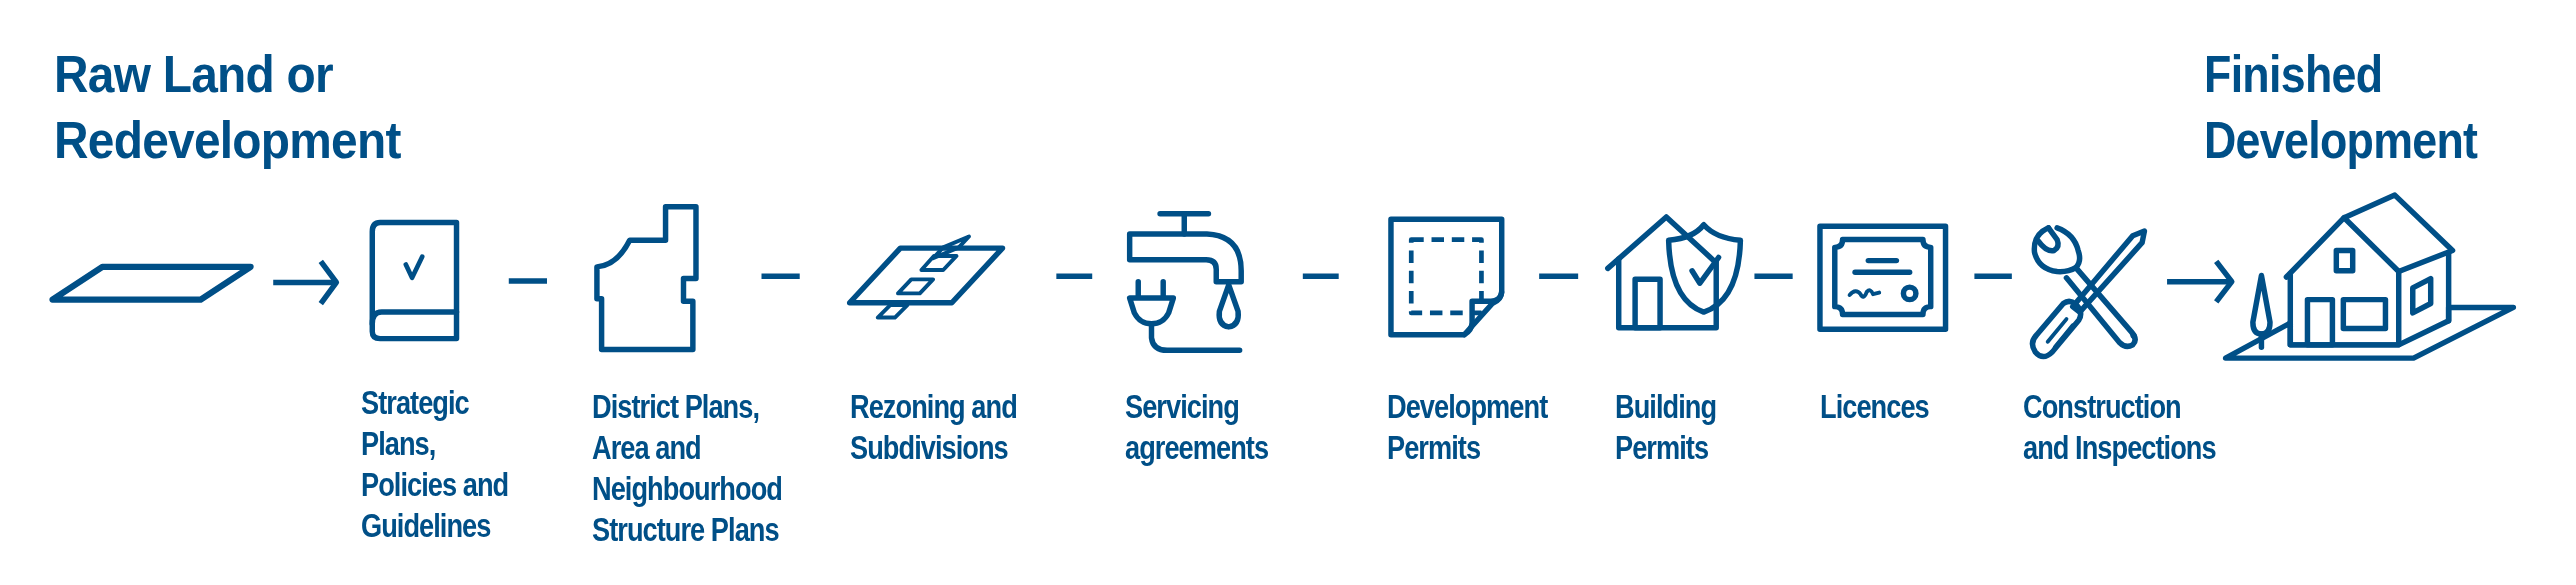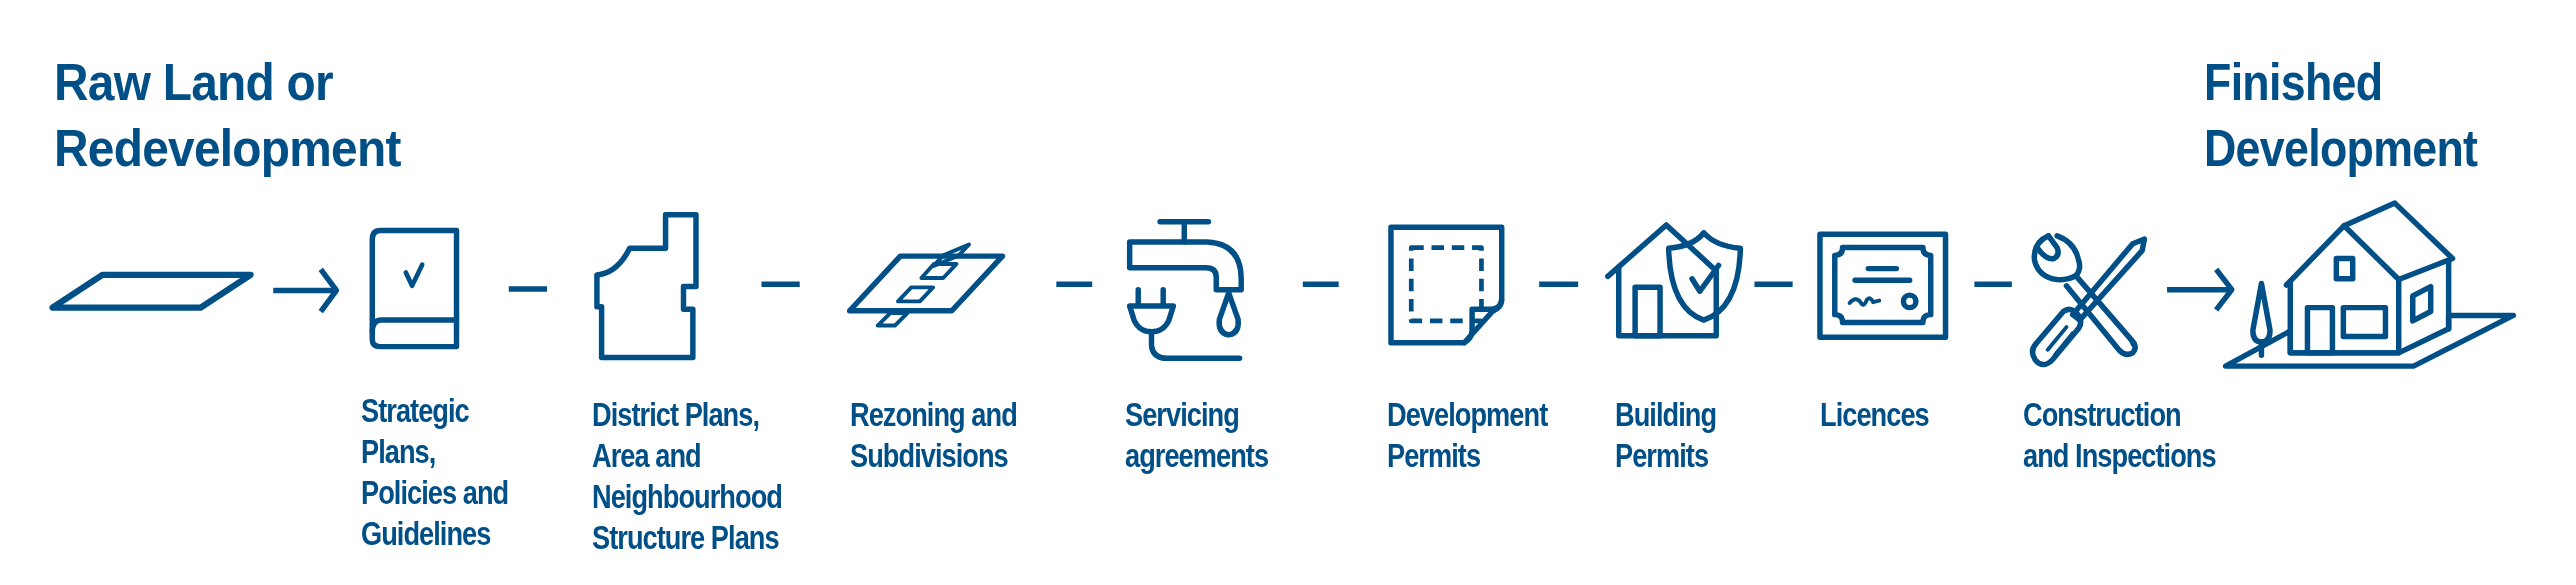--- a/index.html
+++ b/index.html
@@ -1,17 +1,17 @@
 <!DOCTYPE html>
 <html style="font-size:12.5px"><head>
 <meta charset="utf-8">
 <style>
   html, body { margin: 0; padding: 0; background: #ffffff; }
   body { width: 2576px; height: 585px; position: relative; overflow: hidden; }
-  .stage { position: absolute; left: 0; top: 12px; width: 2576px; height: 503px; }
+  .stage { position: absolute; left: 0; top: 4px; width: 2576px; height: 503px; }
   .title {
     position: absolute;
     font-family: "Liberation Sans", sans-serif;
     font-weight: 700;
     color: #004f87;
     font-size: 52px;
     line-height: 66px;
     letter-spacing: -0.8px;
     white-space: nowrap;
     transform-origin: 0 0;

